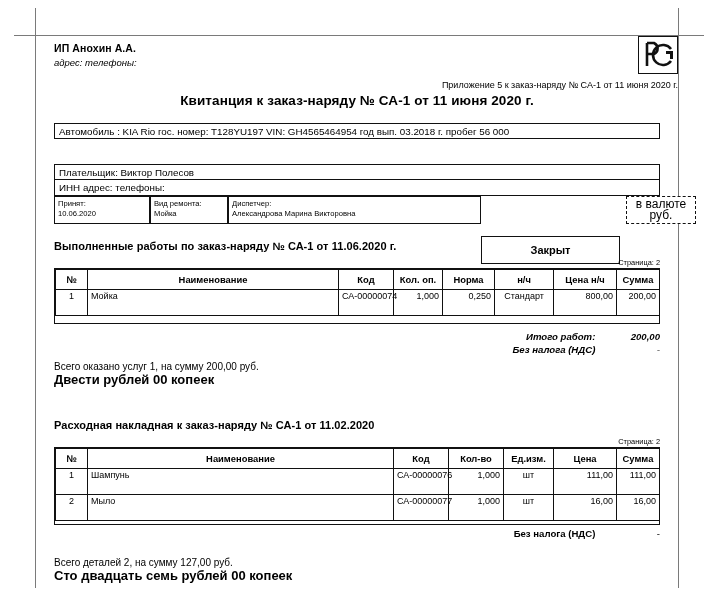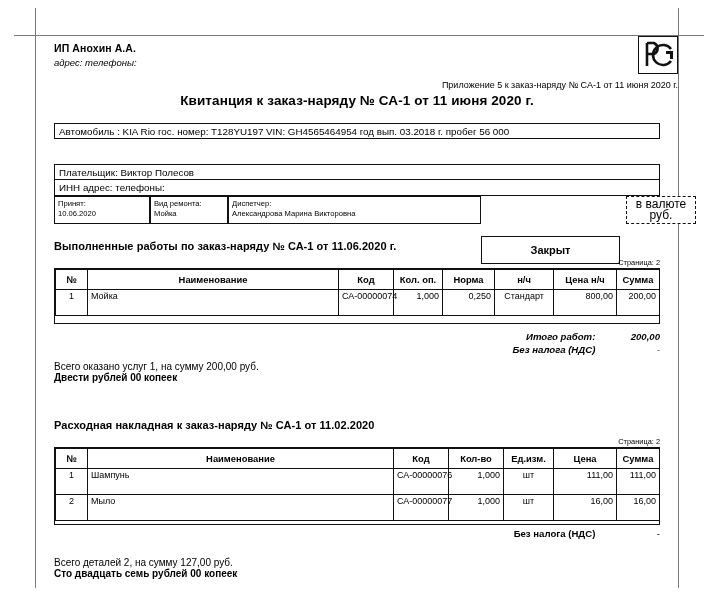--- a/index.html
+++ b/index.html
@@ -206,21 +206,21 @@
   .totals .tval.thin { font-weight: normal; }
 
   .foot-small {
     position: absolute;
     left: 18px;
     font-size: 10px;
   }
   .foot-bold {
     position: absolute;
     left: 18px;
-    font-size: 10px;
+    font-size: 13px;
     font-weight: bold;
   }
 </style>
 </head>
 <body>
 
 <div class="page-canvas">
 
   <div class="crop-v"></div>
   <div class="crop-h"></div>

